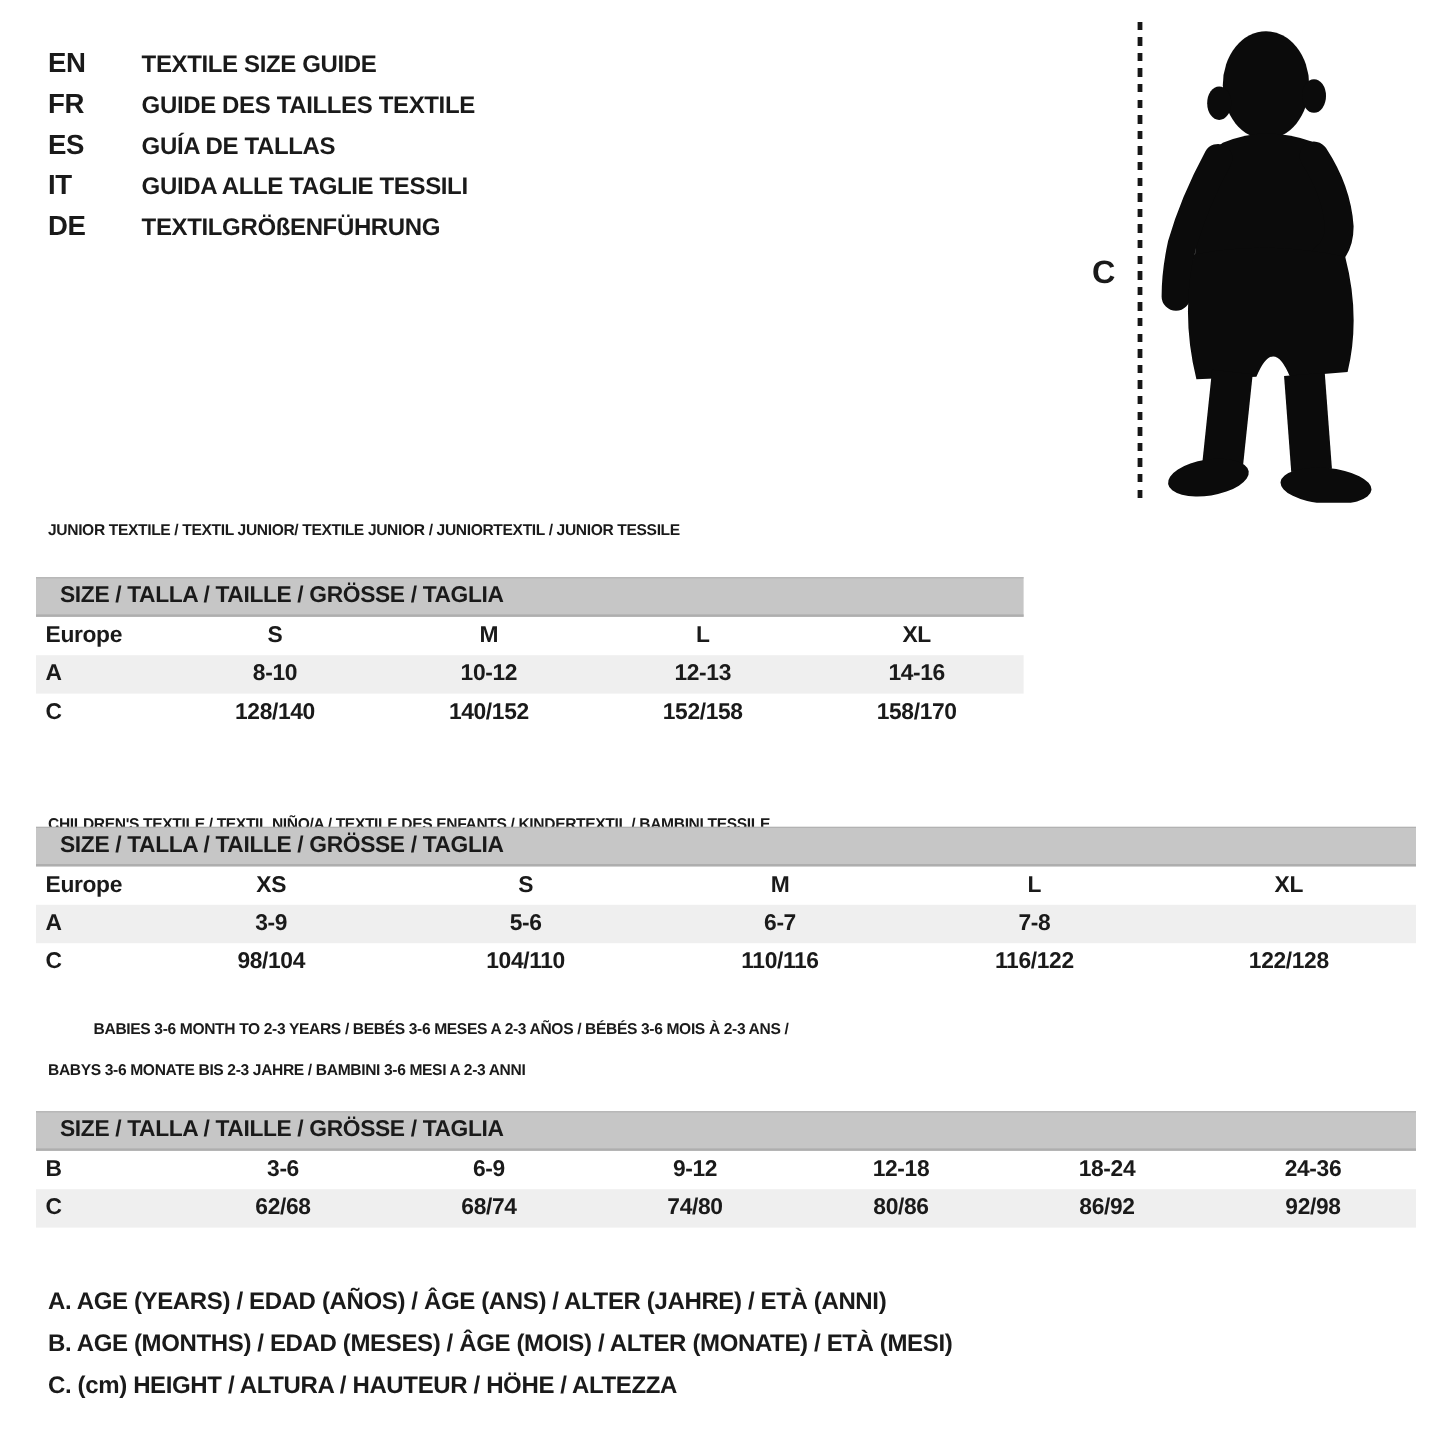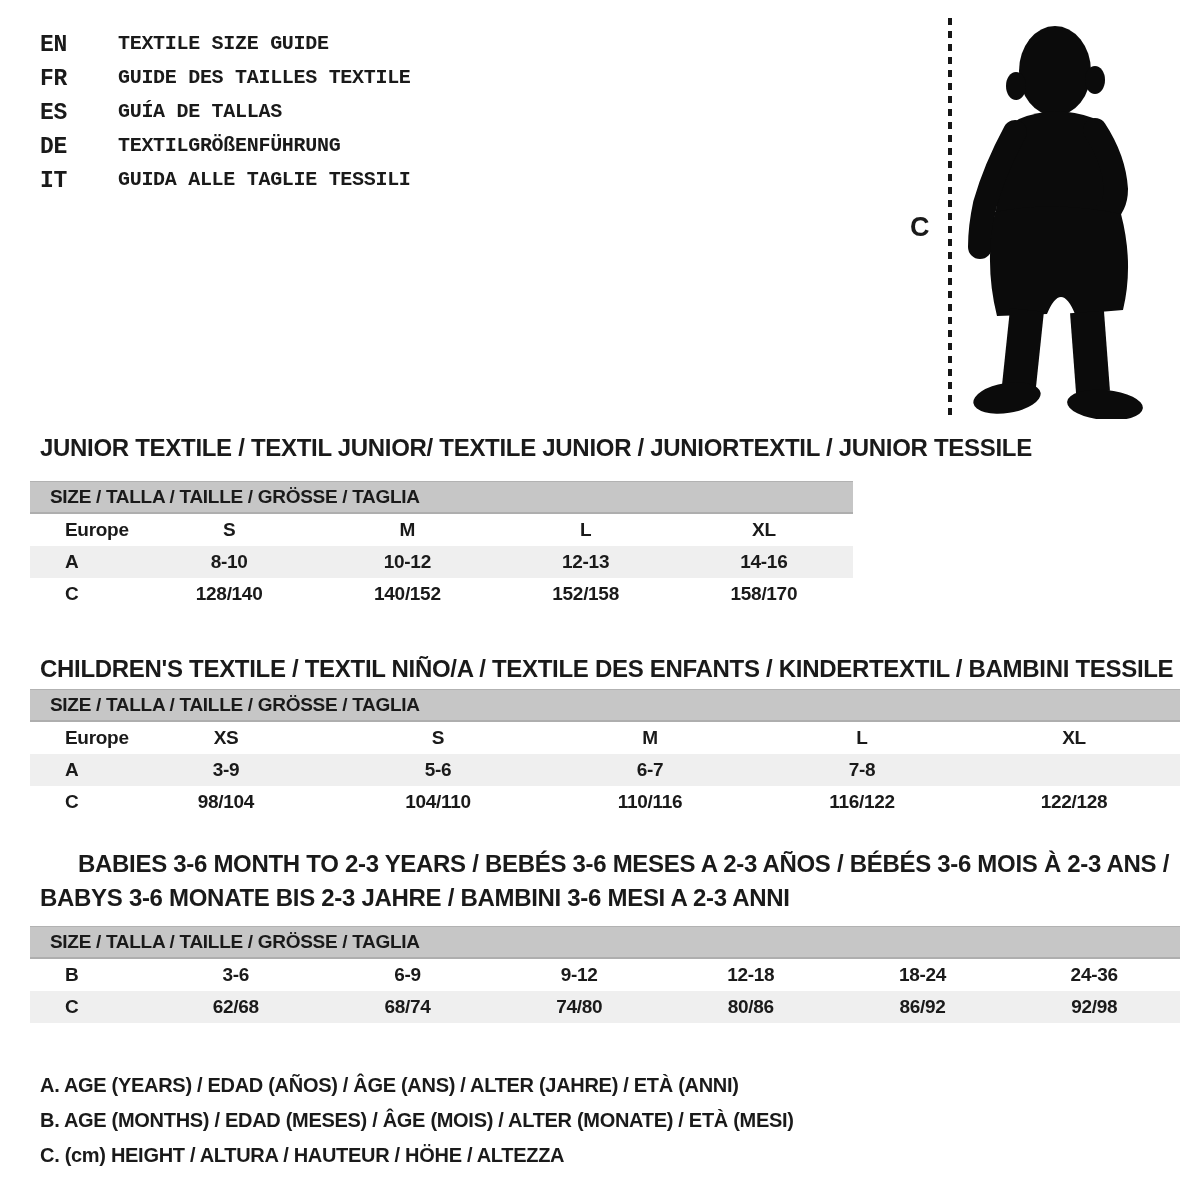--- a/index.html
+++ b/index.html
@@ -7,54 +7,54 @@
     position:relative; width:1200px; height:1200px;
     background:#fff; overflow:hidden;
     font-family:"Liberation Sans", sans-serif;
     color:var(--text, #1a1a1a);
     font-weight:700;
     letter-spacing:-0.3px;
   }
 
   
   .lang-block { position:absolute; left:40px; top:32px; }
-  .lang-row { display:flex; height:34px; align-items:flex-start;font-family:Liberation Mono, monospace; }
+  .lang-row { display:flex; height:34px; align-items:flex-end; }
   .lang-code { width:78px; font-size:23px; }
   .lang-label { font-size:20px; white-space:nowrap; }
 
   
   .measure-line {
     position:absolute; left:948px; top:18px; width:4px; height:398px;
     background:repeating-linear-gradient(to bottom, #161616 0 7px, transparent 7px 13px);
   }
   .measure-label { position:absolute; left:910px; top:212px; font-size:27px; }
   .toddler { position:absolute; left:955px; top:14px; width:195px; height:405px; }
 
   
-  .section-title { position:absolute; left:40px; font-size:24px; white-space:nowrap; }
+  .section-title { position:absolute; left:40px; font-size:13px; white-space:nowrap; }
   .title-junior   { top:434px; }
-  .title-children { top:655px; }
+  .title-children { top:679px; }
   .title-babies-1 { top:850px;margin-left:38px; }
   .title-babies-2 { top:884px; }
 
   
   .table { position:absolute; left:30px; }
   .tbl-junior   { top:481px; width:823px; }
   .tbl-children { top:689px; width:1150px; }
   .tbl-babies   { top:926px; width:1150px; }
 
   .size-band {
     height:30px; line-height:30px; padding-left:20px;
     background:var(--band, #c6c6c6);
     border-top:1px solid #b2b2b2; border-bottom:2px solid #aeaeae;
     font-size:19px; white-space:nowrap;
   }
   .trow { display:grid; height:32px; line-height:32px; font-size:19px; }
   .trow.shaded { background:var(--shade, #efefef); }
-  .trow .label { padding-left:8px; text-align:left;margin-left:27px; }
+  .trow .label { padding-left:8px; text-align:left; }
   .trow .val { text-align:center; }
   .tbl-junior   .trow { grid-template-columns:110px repeat(4, 1fr); }
   .tbl-children .trow { grid-template-columns:90px  repeat(5, 1fr); }
   .tbl-babies   .trow { grid-template-columns:120px repeat(6, 1fr); }
 
   
   .legend { position:absolute; left:40px; top:1068px; }
   .legend-line { height:35px; line-height:35px; font-size:20px; white-space:nowrap; }
 </style>
 </head>
@@ -69,26 +69,26 @@
     </div>
     <div class="lang-row">
       <span class="lang-code">FR</span>
       <span class="lang-label">GUIDE DES TAILLES TEXTILE</span>
     </div>
     <div class="lang-row">
       <span class="lang-code">ES</span>
       <span class="lang-label">GUÍA DE TALLAS</span>
     </div>
     <div class="lang-row">
+      <span class="lang-code">IT</span>
+      <span class="lang-label">GUIDA ALLE TAGLIE TESSILI</span>
+    </div>
+    <div class="lang-row">
       <span class="lang-code">DE</span>
       <span class="lang-label">TEXTILGRÖßENFÜHRUNG</span>
-    </div>
-    <div class="lang-row">
-      <span class="lang-code">IT</span>
-      <span class="lang-label">GUIDA ALLE TAGLIE TESSILI</span>
     </div>
   </div>
 
   <div class="measure-line"></div>
   <div class="measure-label">C</div>
   <svg class="toddler" viewBox="0 0 195 405" xmlns="http://www.w3.org/2000/svg">
     <g fill="#0b0b0b" stroke="none">
       <ellipse cx="100" cy="57" rx="36" ry="45"></ellipse>
       <ellipse cx="61" cy="72" rx="10" ry="14"></ellipse>
       <ellipse cx="140" cy="66" rx="10" ry="14"></ellipse>

